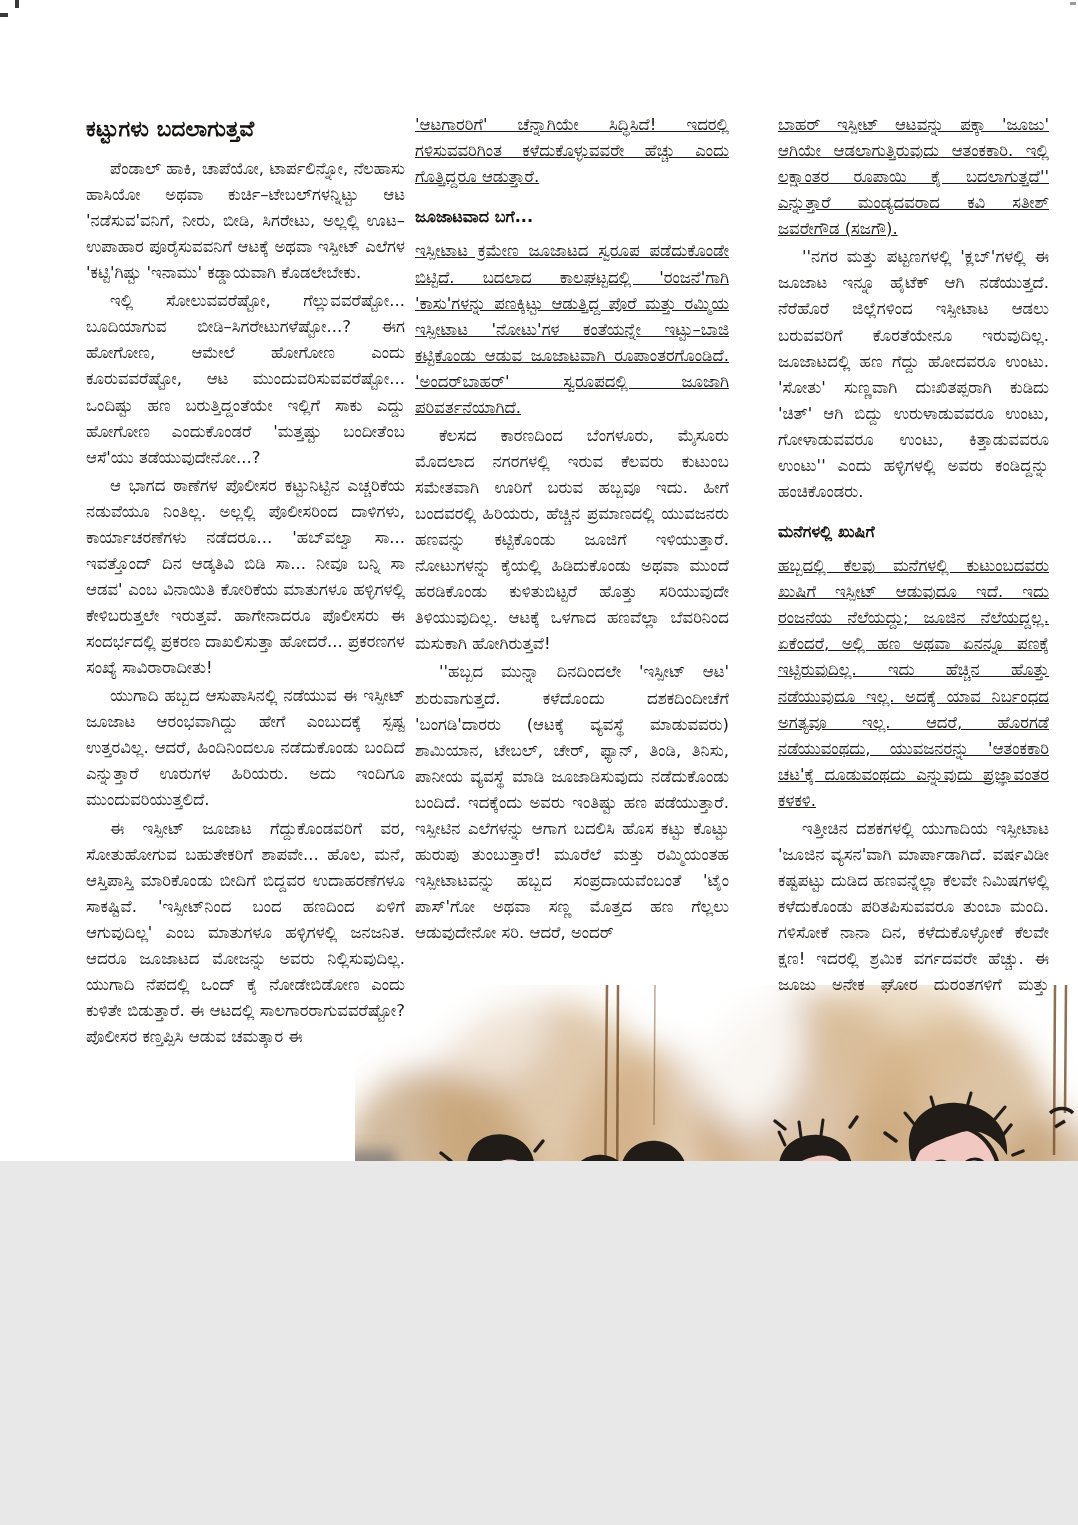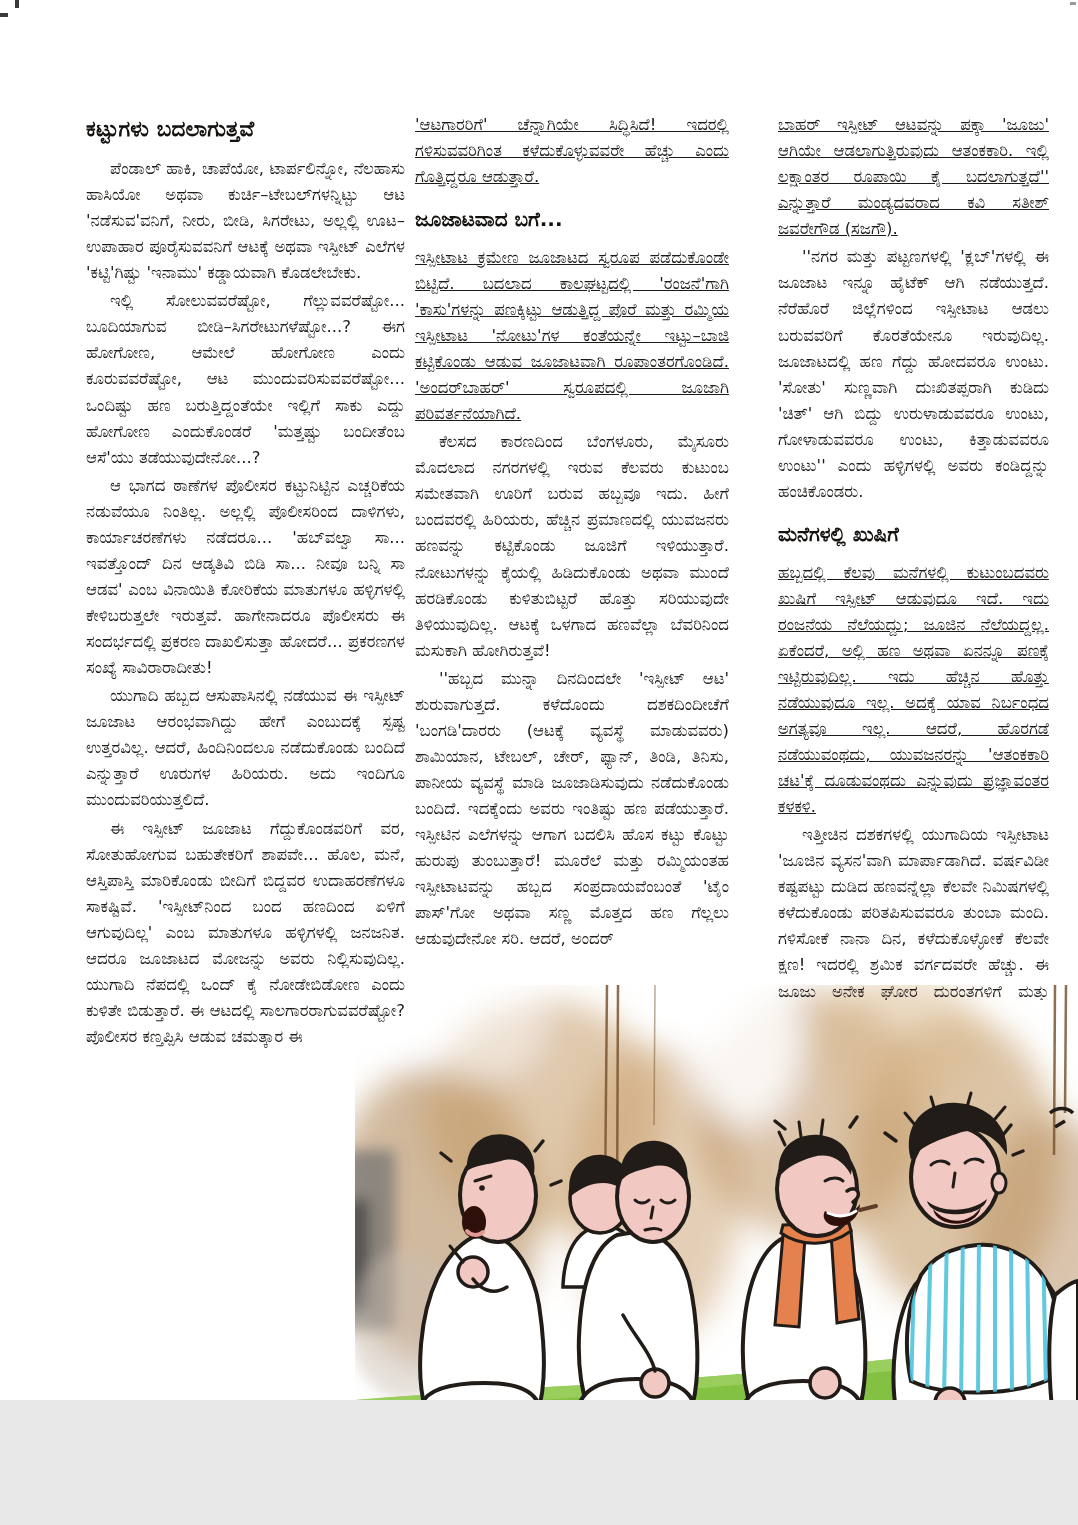--- a/index.html
+++ b/index.html
@@ -1,33 +1,33 @@
 <!DOCTYPE html>
 <html><head>
 <meta charset="utf-8">
 <style>
   html,body{margin:0;padding:0;background:#e8e8e8;}
   .page{
-    position:relative;width:1078px;height:1400px;background:#ffffff;
+    position:relative;width:1078px;height:1161px;background:#ffffff;
     margin:0 auto;overflow:hidden;
     font-family:"DejaVu Sans","Liberation Sans",sans-serif;
     color:#1d1a17;
   }
   .col{
     position:absolute;top:112px;text-align:justify;
     font-size:16.5px;line-height:1.58;overflow:hidden;
   }
   .col p{margin:0 0 2px 0;text-indent:24px;}
   .col p.flush{text-indent:0;text-decoration:underline;}
   h2.art-head{
     font-size:21.5px;font-weight:bold;margin:0 0 10px 0;color:#14110e;
     letter-spacing:.2px;text-align:left;
   }
   h3.sub-head{
-    font-size:20px;font-weight:bold;margin:14px 0 9px 0;color:#14110e;text-align:left;
+    font-size:16px;font-weight:bold;margin:14px 0 9px 0;color:#14110e;text-align:left;
   }
   .col-1{left:86px;width:319px;height:1278px;}
   .col-2{left:415px;width:314px;height:942px;}
   .col-3{left:778px;width:271px;height:888px;}
   .footer{position:absolute;left:97px;top:1402px;display:flex;align-items:baseline;gap:28px;}
   .footer .pageno{font-size:21px;font-weight:bold;color:#222;}
   .footer .issue{font-size:16.5px;color:#33302c;}
   .cropmark{position:absolute;background:#3a3a3a;}
   .cm-tl-v{left:15px;top:0;width:4px;height:8px;}
   .cm-tl-h{left:0;top:13px;width:8px;height:4px;}

